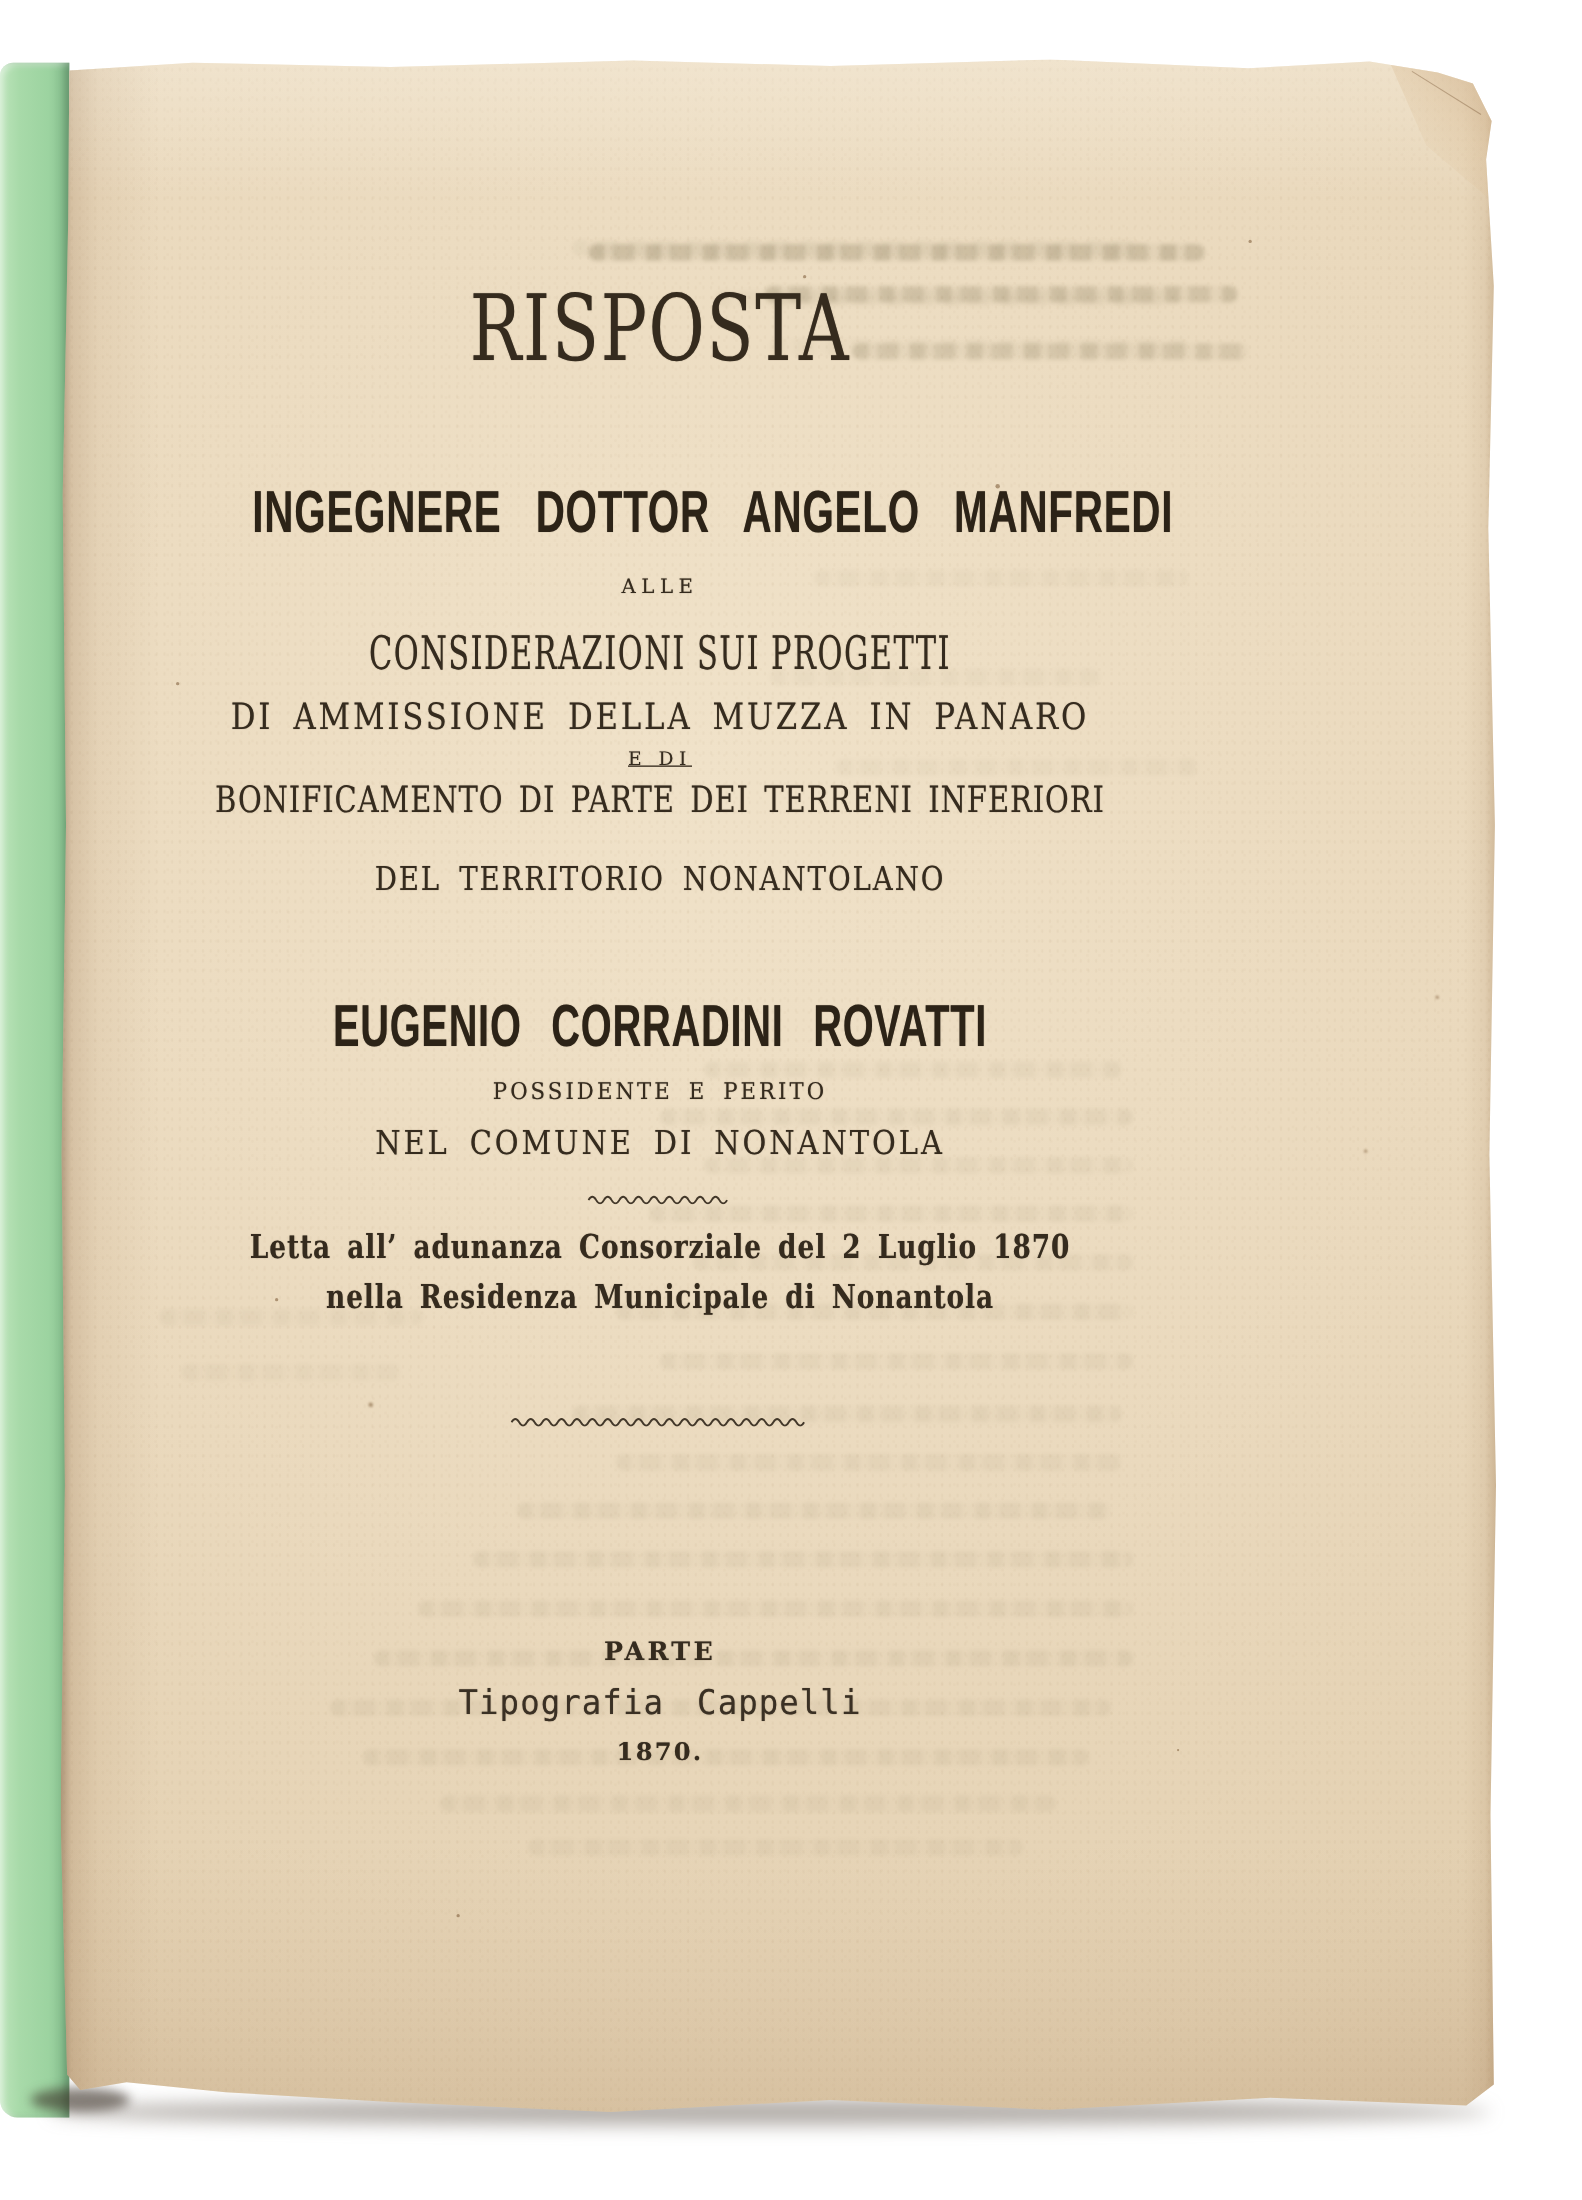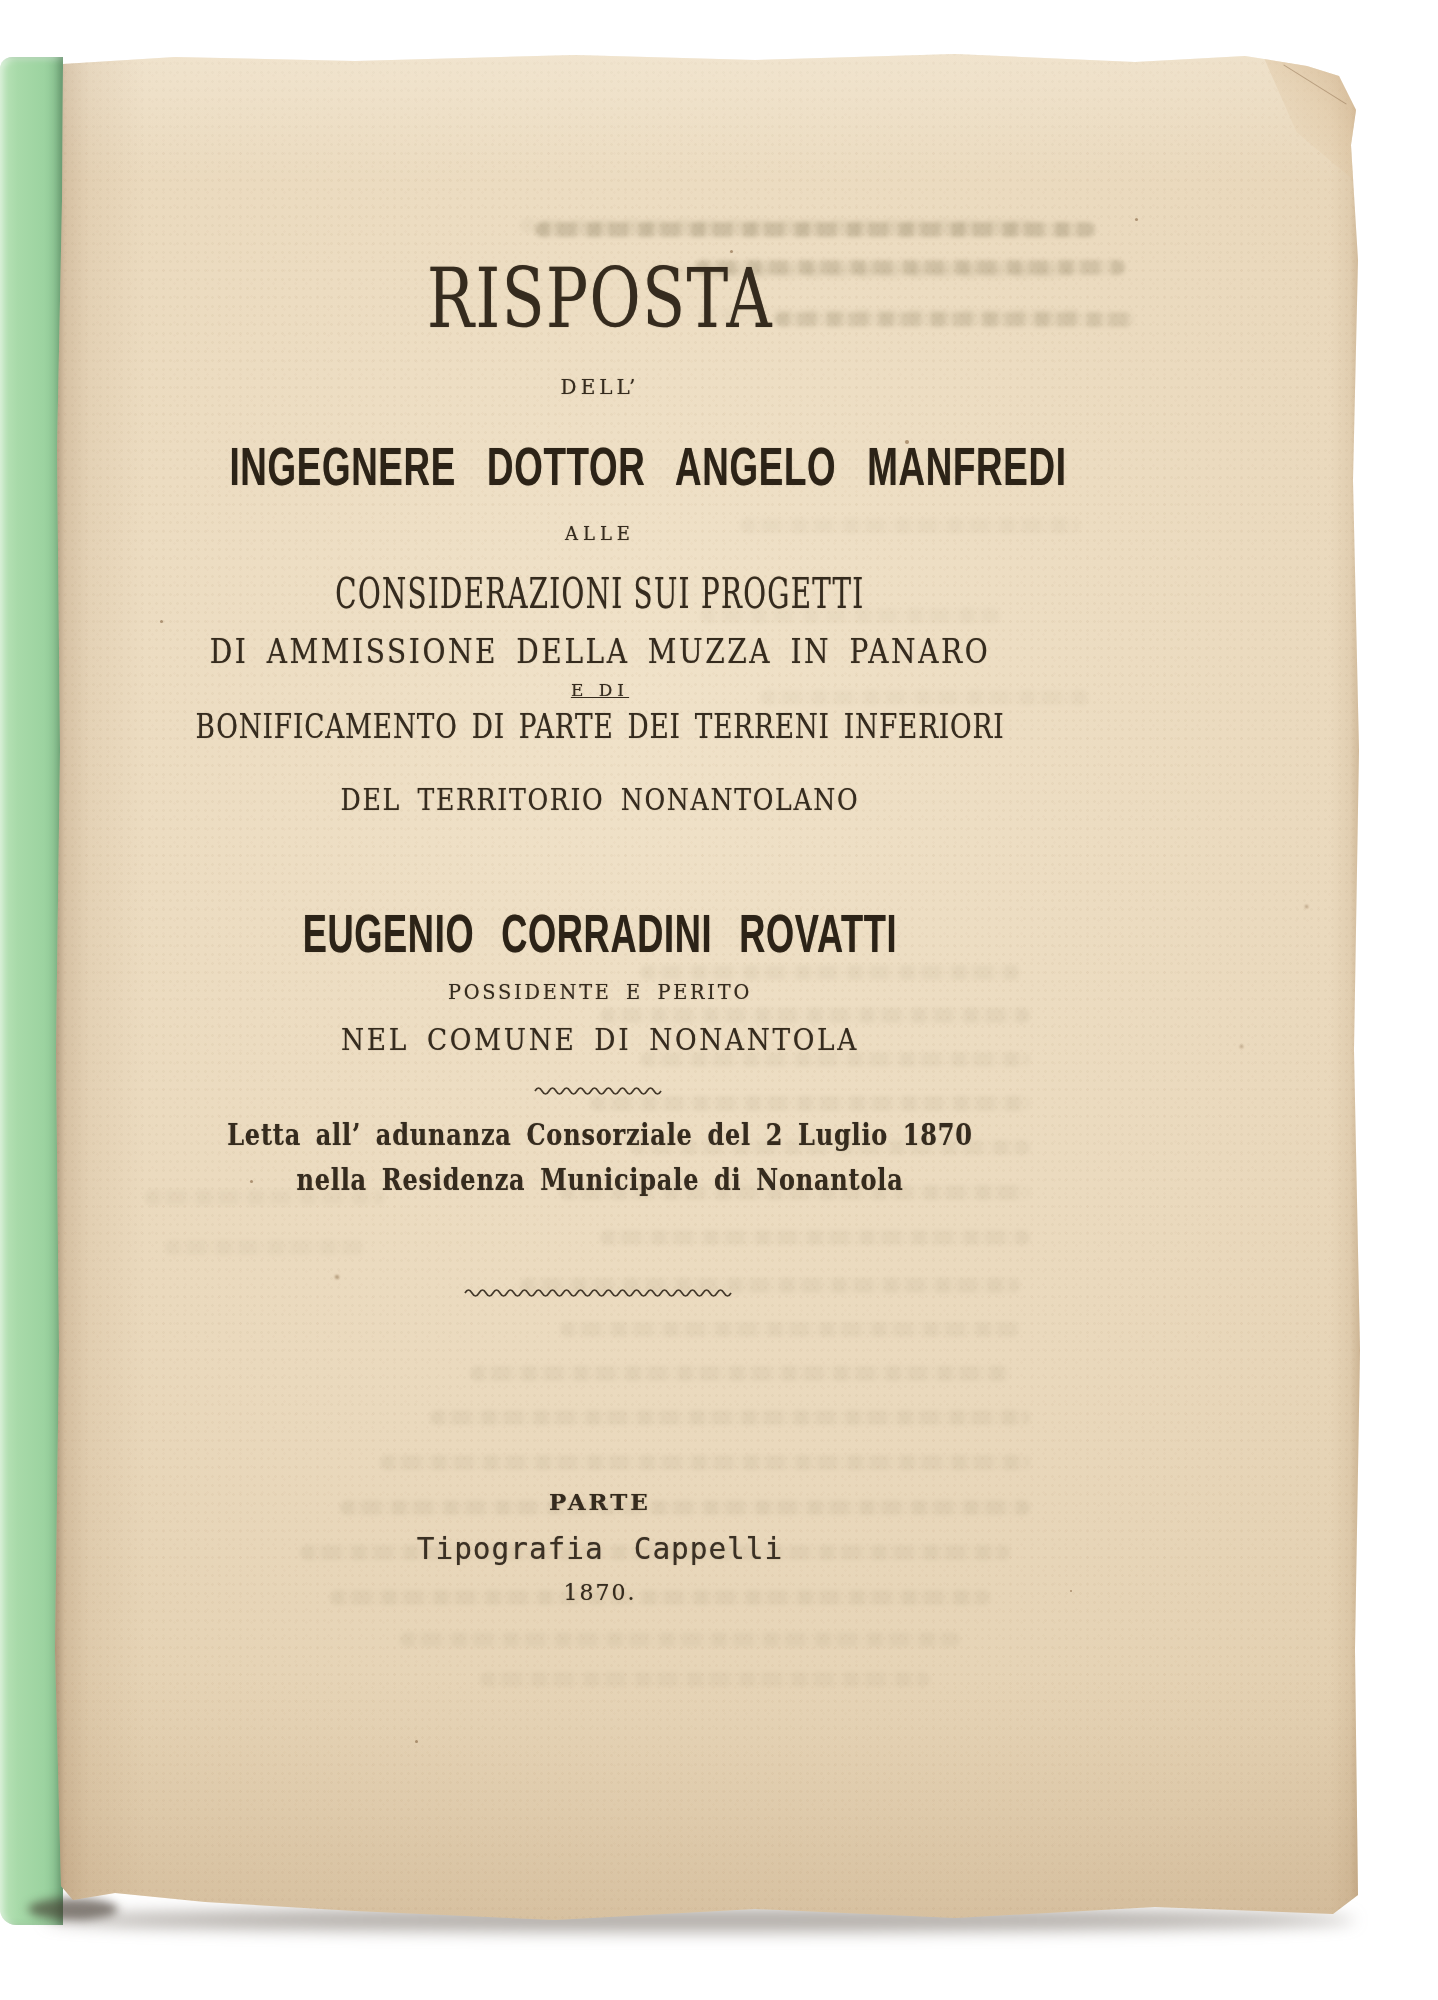--- a/index.html
+++ b/index.html
@@ -69,21 +69,21 @@
   .t-bonificamento{top:660px;font-size:33px;letter-spacing:1px;word-spacing:6px;transform:scaleX(.80);}
   .t-territorio{top:735px;font-size:30px;letter-spacing:2px;word-spacing:8px;transform:scaleX(.84);}
   .t-di{top:805px;font-size:17px;letter-spacing:4px;}
   .t-eugenio{top:856px;font-size:54px;letter-spacing:1px;word-spacing:.45em;transform:scaleX(.67);}
   .t-possidente{top:932px;font-size:21px;letter-spacing:3px;word-spacing:6px;transform:scaleX(.92);}
   .t-comune{top:975px;font-size:30px;letter-spacing:3px;word-spacing:8px;transform:scaleX(.88);}
   .t-letta1{top:1070px;font-size:30px;font-weight:600;letter-spacing:1px;word-spacing:7px;transform:scaleX(.80);}
   .t-letta2{top:1115px;font-size:30px;font-weight:600;letter-spacing:1px;word-spacing:7px;transform:scaleX(.80);}
   .t-modena{top:1440px;font-size:23px;font-weight:bold;letter-spacing:3px;}
   .t-tipografia{top:1483px;font-size:31px;letter-spacing:1px;word-spacing:12px;transform:scaleX(.95);color:#3a3024;}
-  .t-anno{top:1532px;font-size:22px;font-weight:normal;letter-spacing:2px;}
+  .t-anno{top:1532px;font-size:22px;font-weight:bold;letter-spacing:2px;}
 
   .wave-wrap{position:absolute;left:0;width:1090px;text-align:center;}
   .w1{top:1035px;}
   .w2{top:1237px;}
   .wave-wrap svg{display:inline-block;vertical-align:top;}
 </style>
 </head>
 <body>
 
 <div class="scene">
@@ -136,21 +136,20 @@
     <div class="speck" style="left:280px;top:1225px;width:4px;height:4px;filter:blur(1px)"></div>
     <div class="speck" style="left:195px;top:1130px;width:3px;height:3px"></div>
     <div class="speck" style="left:1185px;top:995px;width:3px;height:3px;filter:blur(1px)"></div>
     <div class="speck" style="left:360px;top:1690px;width:3px;height:3px"></div>
     <div class="speck" style="left:1015px;top:1540px;width:2px;height:2px"></div>
     <div class="speck" style="left:105px;top:570px;width:3px;height:3px"></div>
     <div class="speck" style="left:1250px;top:855px;width:3px;height:3px;filter:blur(1px)"></div>
 
     <div class="content">
       <div class="ln serif t-risposta">RISPOSTA</div>
-      <div class="ln serif t-dell">DELL’</div>
       <div class="ln sansb t-ingegnere">INGEGNERE DOTTOR ANGELO MANFREDI</div>
       <div class="ln serif t-alle">ALLE</div>
       <div class="ln serif t-considerazioni">CONSIDERAZIONI SUI PROGETTI</div>
       <div class="ln serif t-ammissione">DI AMMISSIONE DELLA MUZZA IN PANARO</div>
       <div class="ln serif t-edi">E DI</div>
       <div class="ln serif t-bonificamento">BONIFICAMENTO DI PARTE DEI TERRENI INFERIORI</div>
       <div class="ln serif t-territorio">DEL TERRITORIO NONANTOLANO</div>
       <div class="ln sansb t-eugenio">EUGENIO CORRADINI ROVATTI</div>
       <div class="ln serif t-possidente">POSSIDENTE E PERITO</div>
       <div class="ln serif t-comune">NEL COMUNE DI NONANTOLA</div>

